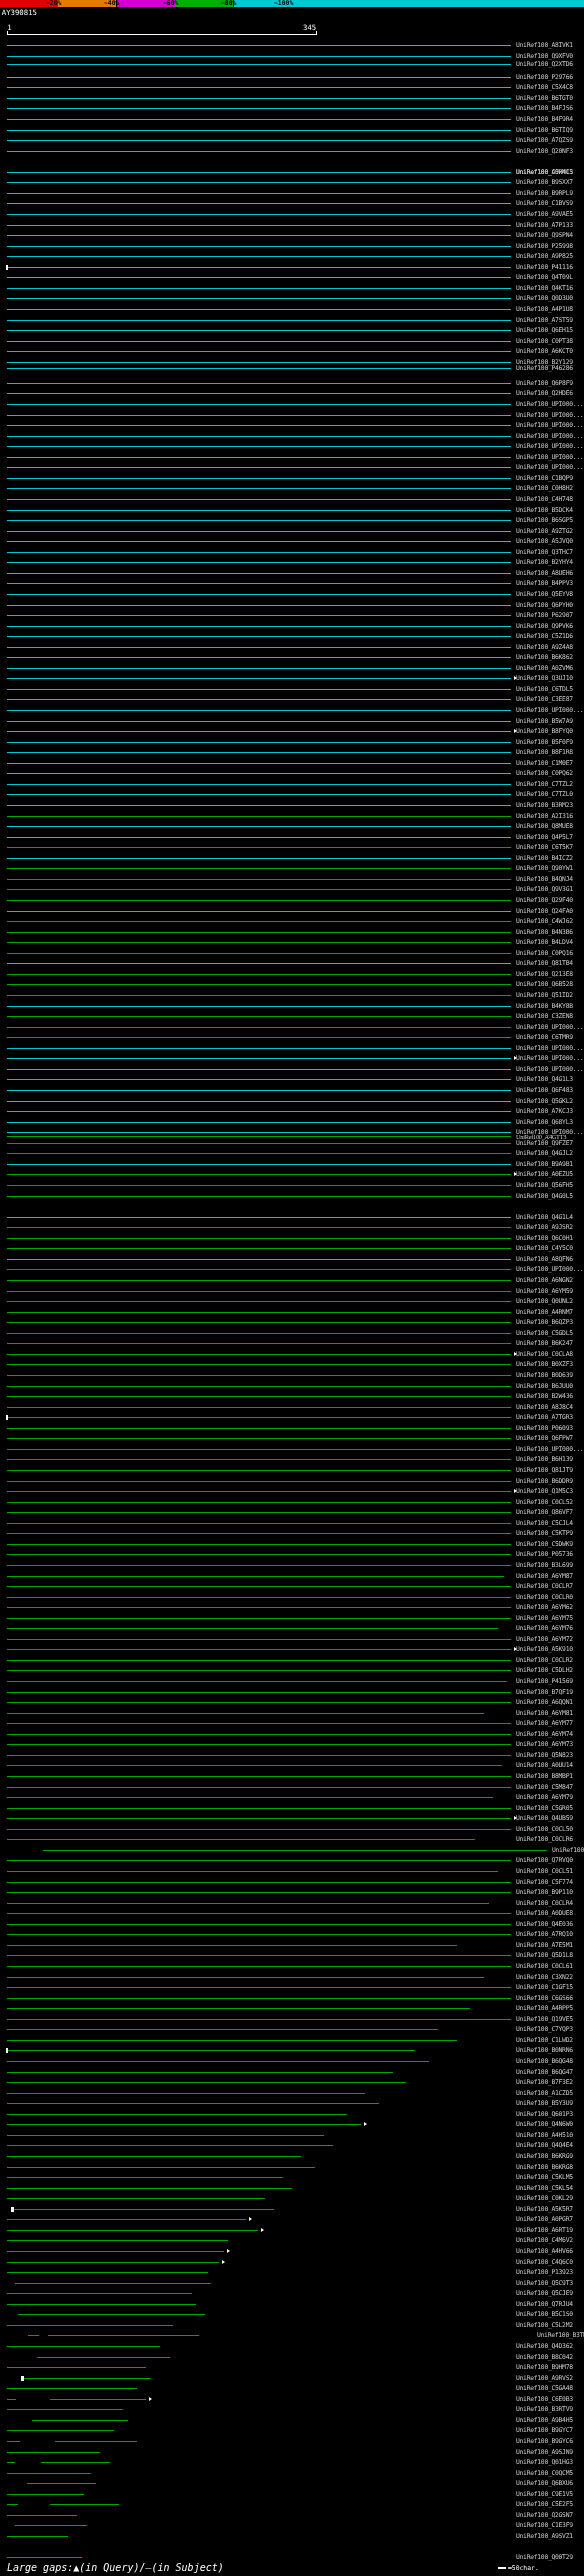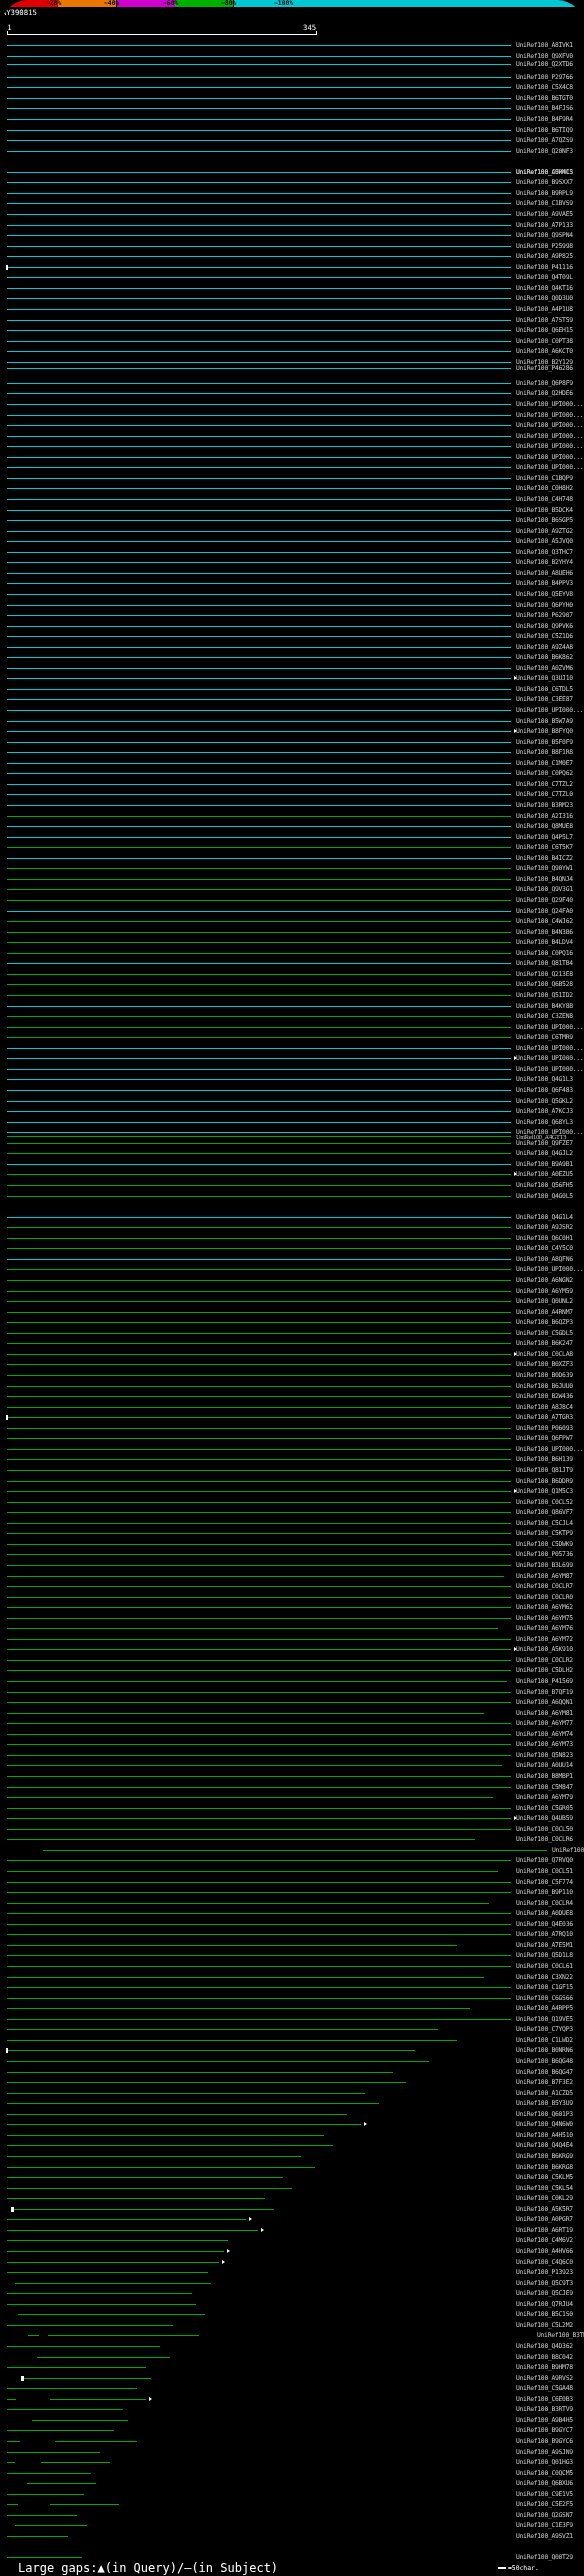--- a/index.html
+++ b/index.html
@@ -1,37 +1,37 @@
 <!DOCTYPE html>
 <html style="font-size:14.6px"><head>
 <meta charset="utf-8">
 <style>
   html,body{margin:0;padding:0;background:#000;}
   .screen{position:relative;width:585px;height:2576px;background:#000;overflow:hidden;
-          font-family:"DejaVu Sans Mono","Liberation Mono",monospace;border-radius:28px;}
+          font-family:"DejaVu Sans Mono","Liberation Mono",monospace;}
   
   .scalebar{position:absolute;top:0;left:0;width:585px;height:7.3px;}
   .scale-seg{position:absolute;top:0;height:7.3px;}
   .scale-label{position:absolute;top:0;font-size:6.4px;line-height:7.3px;color:#000;font-weight:bold;white-space:nowrap;}
   
   .query-name{position:absolute;left:1.8px;top:9.1px;color:#fff;font-size:7.3px;line-height:8.2px;}
   
   .ruler-line{position:absolute;top:34px;left:7.3px;width:310px;height:0.9px;background:#fff;}
   .ruler-tick{position:absolute;top:31px;width:0.9px;height:3.7px;background:#fff;}
   .ruler-label{position:absolute;top:24px;color:#fff;font-size:7.3px;line-height:8.2px;}
   
   .hit-row{position:absolute;left:0;width:585px;height:10px;}
   .bar{position:absolute;top:3.7px;height:1.8px;}
   .hit-label{position:absolute;left:516px;top:0.9px;font-size:6.4px;line-height:7.3px;color:#c9c9c9;
              letter-spacing:-0.3px;white-space:nowrap;}
   .gap-arrow{position:absolute;top:1.8px;width:0;height:0;border-top:2.7px solid transparent;
              border-bottom:2.7px solid transparent;border-left:3.7px solid #fff;}
   .start-tick{position:absolute;top:1.8px;width:2.7px;height:5.5px;background:#fff;}
   
-  .footer-left{position:absolute;left:18px;top:2564px;color:#fff;font-size:12px;line-height:8.2px;white-space:nowrap;}
+  .footer-left{position:absolute;left:7px;top:2564px;color:#fff;font-size:10px;line-height:8.2px;white-space:nowrap;font-style:italic;}
   .footer-right{position:absolute;left:498px;top:2564px;color:#fff;font-size:6.4px;line-height:8.2px;white-space:nowrap;}
   .scale-dash{display:inline-block;width:8.2px;height:1.8px;background:#fff;margin-right:1.8px;vertical-align:middle;}
 </style>
 </head>
 <body>
 
 <div class="screen">
 
   <div class="scalebar">
       <div class="scale-seg" style="left: 0px; width: 58px; background: rgb(224, 0, 0);"></div>

